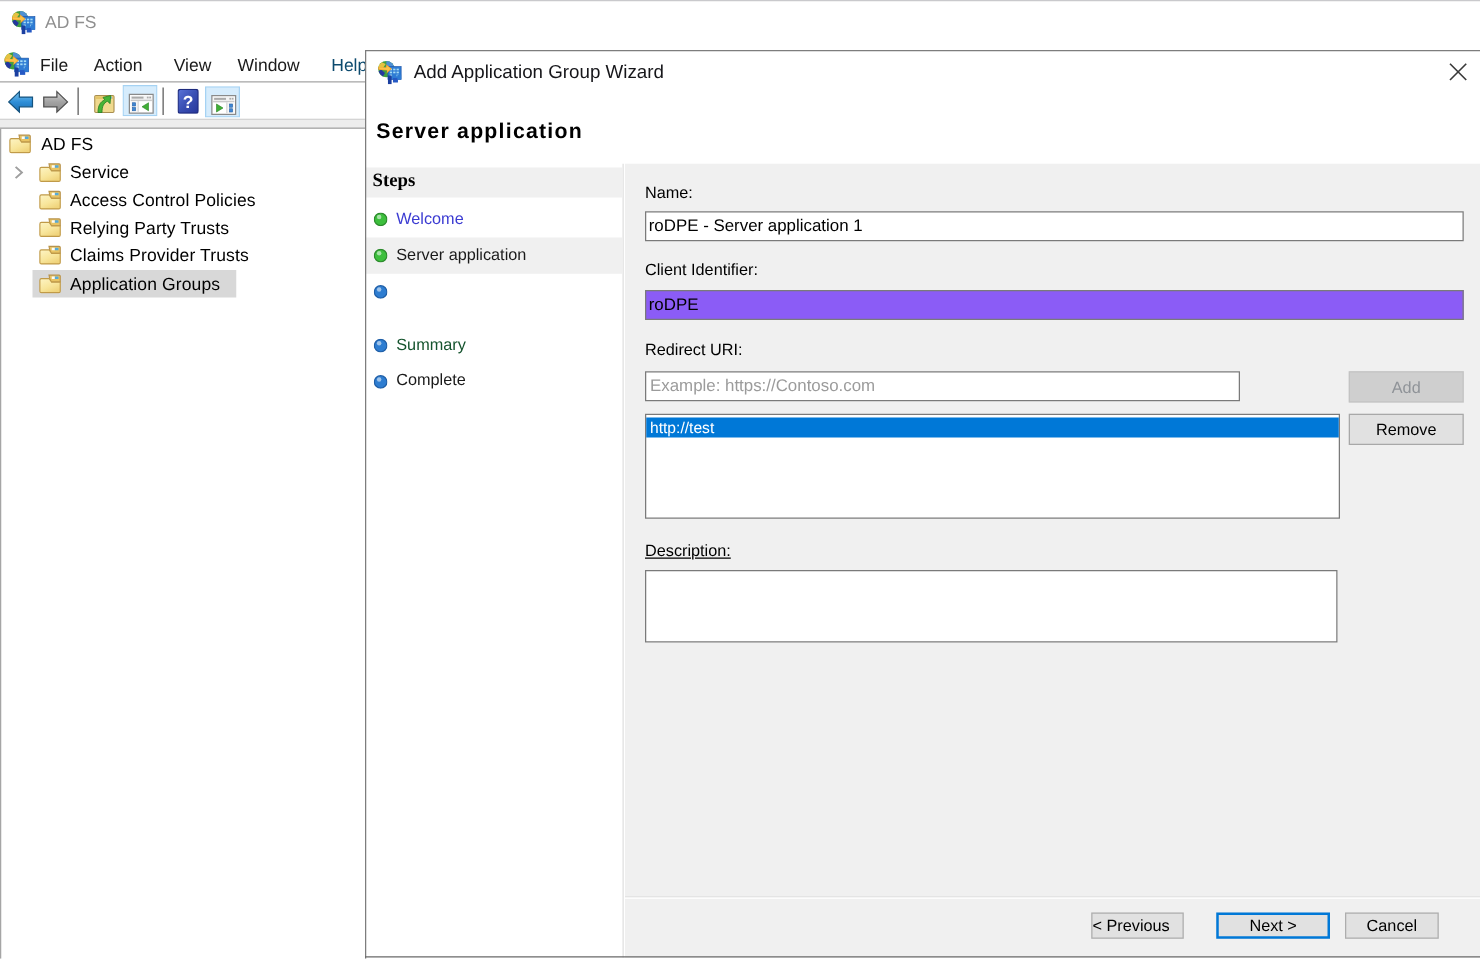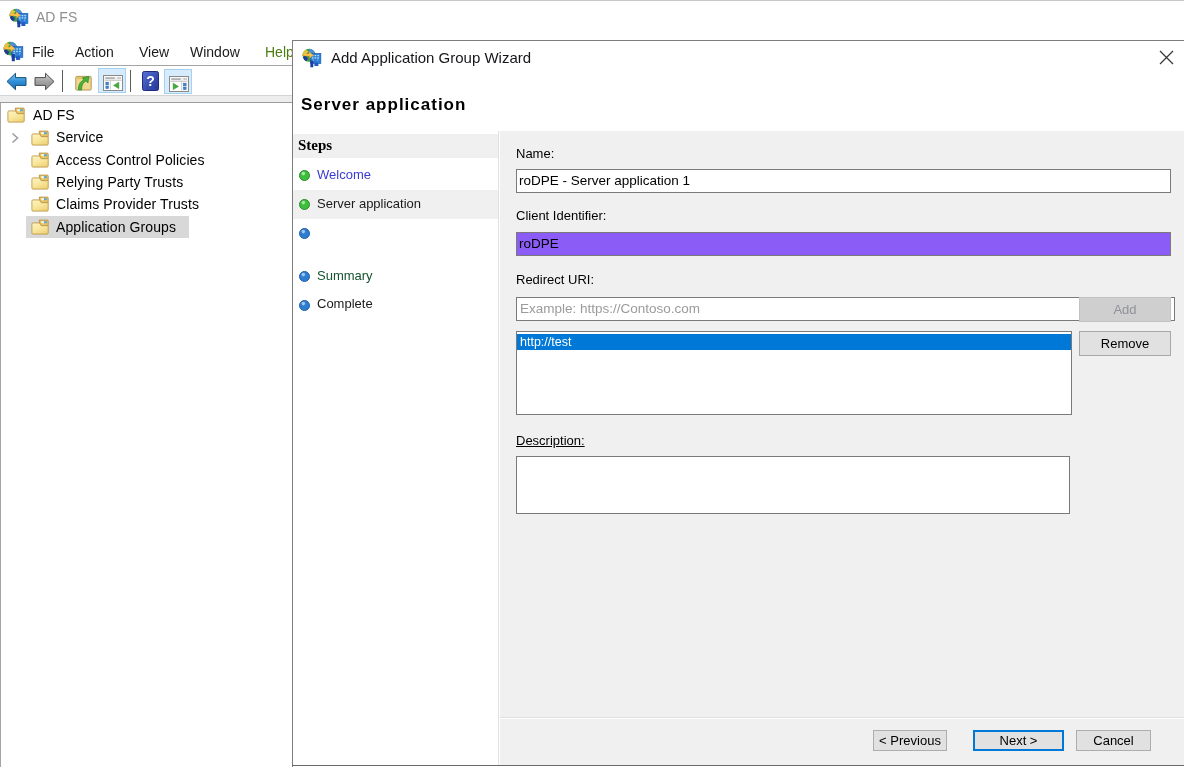--- a/index.html
+++ b/index.html
@@ -61,21 +61,21 @@
       <rect x="13.6" y="15.8" width="4.4" height="4" fill="#2559c4"></rect>
       <rect x="17.4" y="12.8" width="3.4" height="4.4" fill="#2e7cd4"></rect>
       <path d="M0.6 6.2 l6.6 0.4 0.6-2.6 4.8 3.8 -4.6 4 0.4-2.6 -7.6-0.6 z" fill="#ef9c28"></path>
       <path d="M1.4 6.4 l6.4 0.4 0.5-1.8 3.4 2.7 -3.3 2.9 0.3-1.9 -7.2-0.6 z" fill="#fbc34a"></path>
     </svg>
   </div>
 <div class="abs" style="left:32px;top:44px;font-size:14px;color:#1a1a1a;">File</div>
 <div class="abs" style="left:75px;top:44px;font-size:14px;color:#1a1a1a;">Action</div>
 <div class="abs" style="left:139px;top:44px;font-size:14px;color:#1a1a1a;">View</div>
 <div class="abs" style="left:190px;top:44px;font-size:14px;color:#1a1a1a;">Window</div>
-<div class="abs" style="left:265px;top:44px;font-size:14px;color:#4d7c0f;">Help</div>
+<div class="abs" style="left:265px;top:44px;font-size:14px;color:#0c4a6e;">Help</div>
 
 <div class="abs" style="left:0;top:65px;width:1184px;height:1px;background:#a5a5a5;"></div>
 <div class="abs" style="left:0;top:95px;width:292px;height:7px;background:#ededed;border-top:1px solid #d4d4d4;"></div>
 <div class="abs" style="left:0;top:102px;width:292px;height:1px;background:#9b9b9b;"></div>
 <div class="abs" style="left:0;top:103px;width:1px;height:664px;background:#a5a5a5;"></div>
 <div class="abs" id="tb-back" style="left:6px;top:72px;">
     <svg width="21" height="19" viewBox="0 0 21 19">
       <defs>
         <linearGradient id="bag" x1="0" y1="0" x2="0" y2="1">
           <stop offset="0" stop-color="#7cc4ec"></stop>
@@ -333,32 +333,32 @@
       </div>
     <div class="abs" style="left:25px;top:165px;font-size:13px;color:#1a1a1a;">Complete</div>
   </div>
 
   <div class="abs" style="left:208px;top:92px;width:684px;height:635px;background:#f0f0f0;">
     <div class="abs lbl" style="left:16px;top:15px;">Name:</div>
     <div class="abs" style="left:16px;top:38px;width:655px;height:24px;background:#fff;border:1px solid #7a7a7a;font-size:13.5px;color:#000;line-height:22px;padding-left:2px;">roDPE - Server application 1</div>
     <div class="abs lbl" style="left:16px;top:77px;">Client Identifier:</div>
     <div class="abs" style="left:16px;top:101px;width:655px;height:24px;background:#8b5cf6;border:1px solid #7a7a7a;font-size:13.5px;color:#000;line-height:22px;padding-left:2px;">roDPE</div>
     <div class="abs lbl" style="left:16px;top:141px;">Redirect URI:</div>
-    <div class="abs" style="left:16px;top:166px;width:659px;height:24px;background:#fff;border:1px solid #7a7a7a;font-size:13.5px;color:#9b9b9b;line-height:22px;padding-left:3px;">Example: https://Contoso.com</div>
+    <div class="abs" style="left:16px;top:166px;width:476px;height:24px;background:#fff;border:1px solid #7a7a7a;font-size:13.5px;color:#9b9b9b;line-height:22px;padding-left:3px;">Example: https://Contoso.com</div>
     <div class="abs" style="left:579px;top:166px;width:92px;height:25px;background:#cfcfcf;border:1px solid #c3c3c3;font-size:13px;color:#8f9398;text-align:center;line-height:23px;">Add</div>
     <div class="abs" style="left:16px;top:200px;width:556px;height:84px;background:#fff;border:1px solid #7a7a7a;">
       <div class="abs" style="left:0;top:2px;width:554px;height:16px;background:#0078d7;color:#fff;font-size:12.5px;line-height:16px;padding-left:3px;">http://test</div>
     </div>
     <div class="abs" style="left:579px;top:200px;width:92px;height:25px;background:#e1e1e1;border:1px solid #a8a8a8;font-size:13px;color:#000;text-align:center;line-height:23px;">Remove</div>
     <div class="abs lbl" style="left:16px;top:302px;text-decoration:underline;">Description:</div>
     <div class="abs" style="left:16px;top:325px;width:554px;height:58px;background:#fff;border:1px solid #7a7a7a;"></div>
 
     <div class="abs" style="left:0;top:586px;width:684px;height:1px;background:#dfdfdf;"></div>
     <div class="abs" style="left:0;top:587px;width:684px;height:1px;background:#ffffff;"></div>
-    <div class="abs" style="left:373px;top:599px;width:74px;height:21px;background:#e1e1e1;border:1px solid #adadad;font-size:13px;color:#000;text-align:center;line-height:19px;">&lt; Previous</div>
+    <div class="abs" style="left:373px;top:599px;width:74px;height:21px;background:#e1e1e1;border:1px solid #adadad;font-size:13px;color:#000;line-height:19px;">&lt; Previous</div>
     <div class="abs" style="left:473px;top:599px;width:91px;height:21px;background:#e1e1e1;border:2px solid #0078d7;font-size:13px;color:#000;text-align:center;line-height:17px;">Next &gt;</div>
     <div class="abs" style="left:576px;top:599px;width:75px;height:21px;background:#e1e1e1;border:1px solid #adadad;font-size:13px;color:#000;text-align:center;line-height:19px;">Cancel</div>
   </div>
 </div>
 
 <div class="abs" style="left:292px;top:40px;width:892px;height:1px;background:#7d7d7d;"></div>
 <div class="abs" style="left:292px;top:40px;width:1px;height:727px;background:#7d7d7d;"></div>
 <div class="abs" style="left:292px;top:765px;width:892px;height:1px;background:#696969;"></div>
 
 </body></html>

